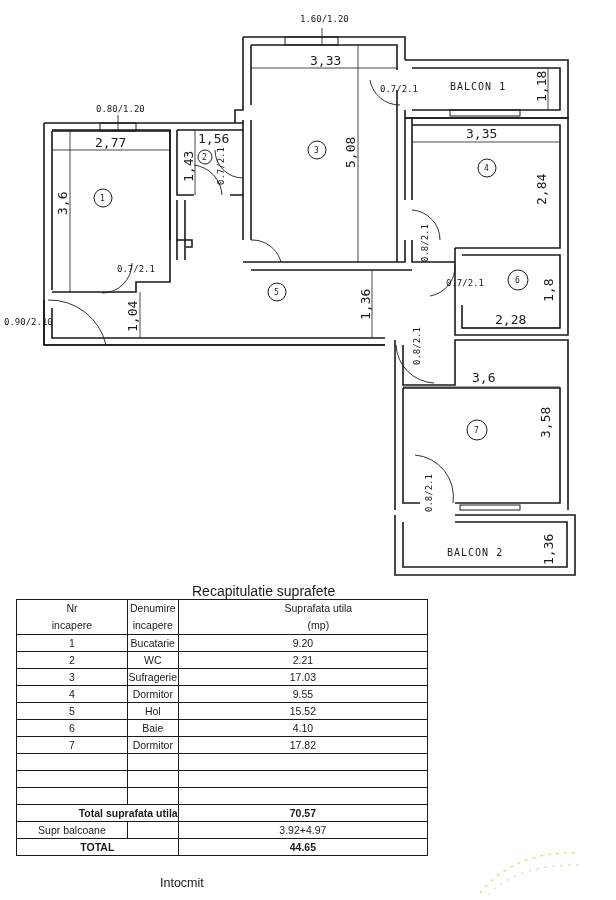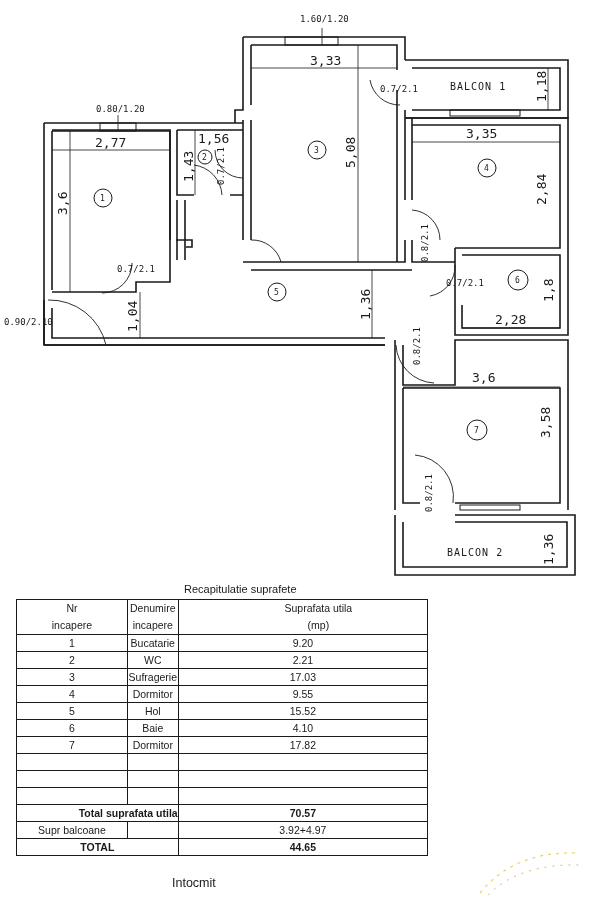--- a/index.html
+++ b/index.html
@@ -9,31 +9,31 @@
   .plan text { font-family: "DejaVu Sans Mono", monospace; fill: #1a1a1a; }
   .dim { font-size: 13px; }
   .small { font-size: 9px; }
   .label { font-size: 10px; letter-spacing: 1px; }
   .num { font-size: 8px; }
   .wall { fill: none; stroke: #1a1a1a; stroke-width: 1.6; }
   .thin { fill: none; stroke: #1a1a1a; stroke-width: 1; }
   .dline { stroke: #1a1a1a; stroke-width: 0.8; }
   .door { fill: none; stroke: #1a1a1a; stroke-width: 0.9; }
 
-  .table-title { position: absolute; left: 148px; top: 583px; font-size: 11px; padding-left: 36px; }
+  .table-title { position: absolute; left: 156px; top: 583px; font-size: 14px; padding-left: 36px; }
   table.recap { position: absolute; left: 16px; top: 599px; width: 412px; border-collapse: collapse; font-size: 10.5px; }
   table.recap td { border: 1px solid #1a1a1a; text-align: center; padding: 0; height: 16px; line-height: 16px; }
   table.recap tr.head td { height: 17px; line-height: 17px; border-bottom: none; border-top: 1.5px solid #1a1a1a; }
   table.recap tr.head2 td { border-top: none; height: 17px; line-height: 17px; }
   table.recap td.c1 { width: 116px; margin-left: 38px; }
   table.recap td.c2 { width: 50px; }
   table.recap td.c3 { width: 233px; padding-left: 31px; }
   table.recap .bold { font-weight: bold; }
   table.recap td.left { text-align: right; padding-left: 2px; }
-  .intocmit { position: absolute; left: 172px; top: 876px; font-size: 12.5px; }
+  .intocmit { position: absolute; left: 160px; top: 876px; font-size: 12.5px; }
   .stamp { position: absolute; left: 470px; top: 845px; width: 120px; height: 50px; }
 </style>
 </head>
 <body>
 
 <div class="plan">
 <svg viewBox="0 0 616 580" xmlns="http://www.w3.org/2000/svg">
 
   <path class="wall" d="M44,123 L44,345 L385,345 M44,123 L243,123 M52,131 L52,290 M52,131 L170,131 L170,240"></path>
   <path class="wall" d="M52,130 L170,130 L170,282 L136,282 L136,292 L52,292"></path>

